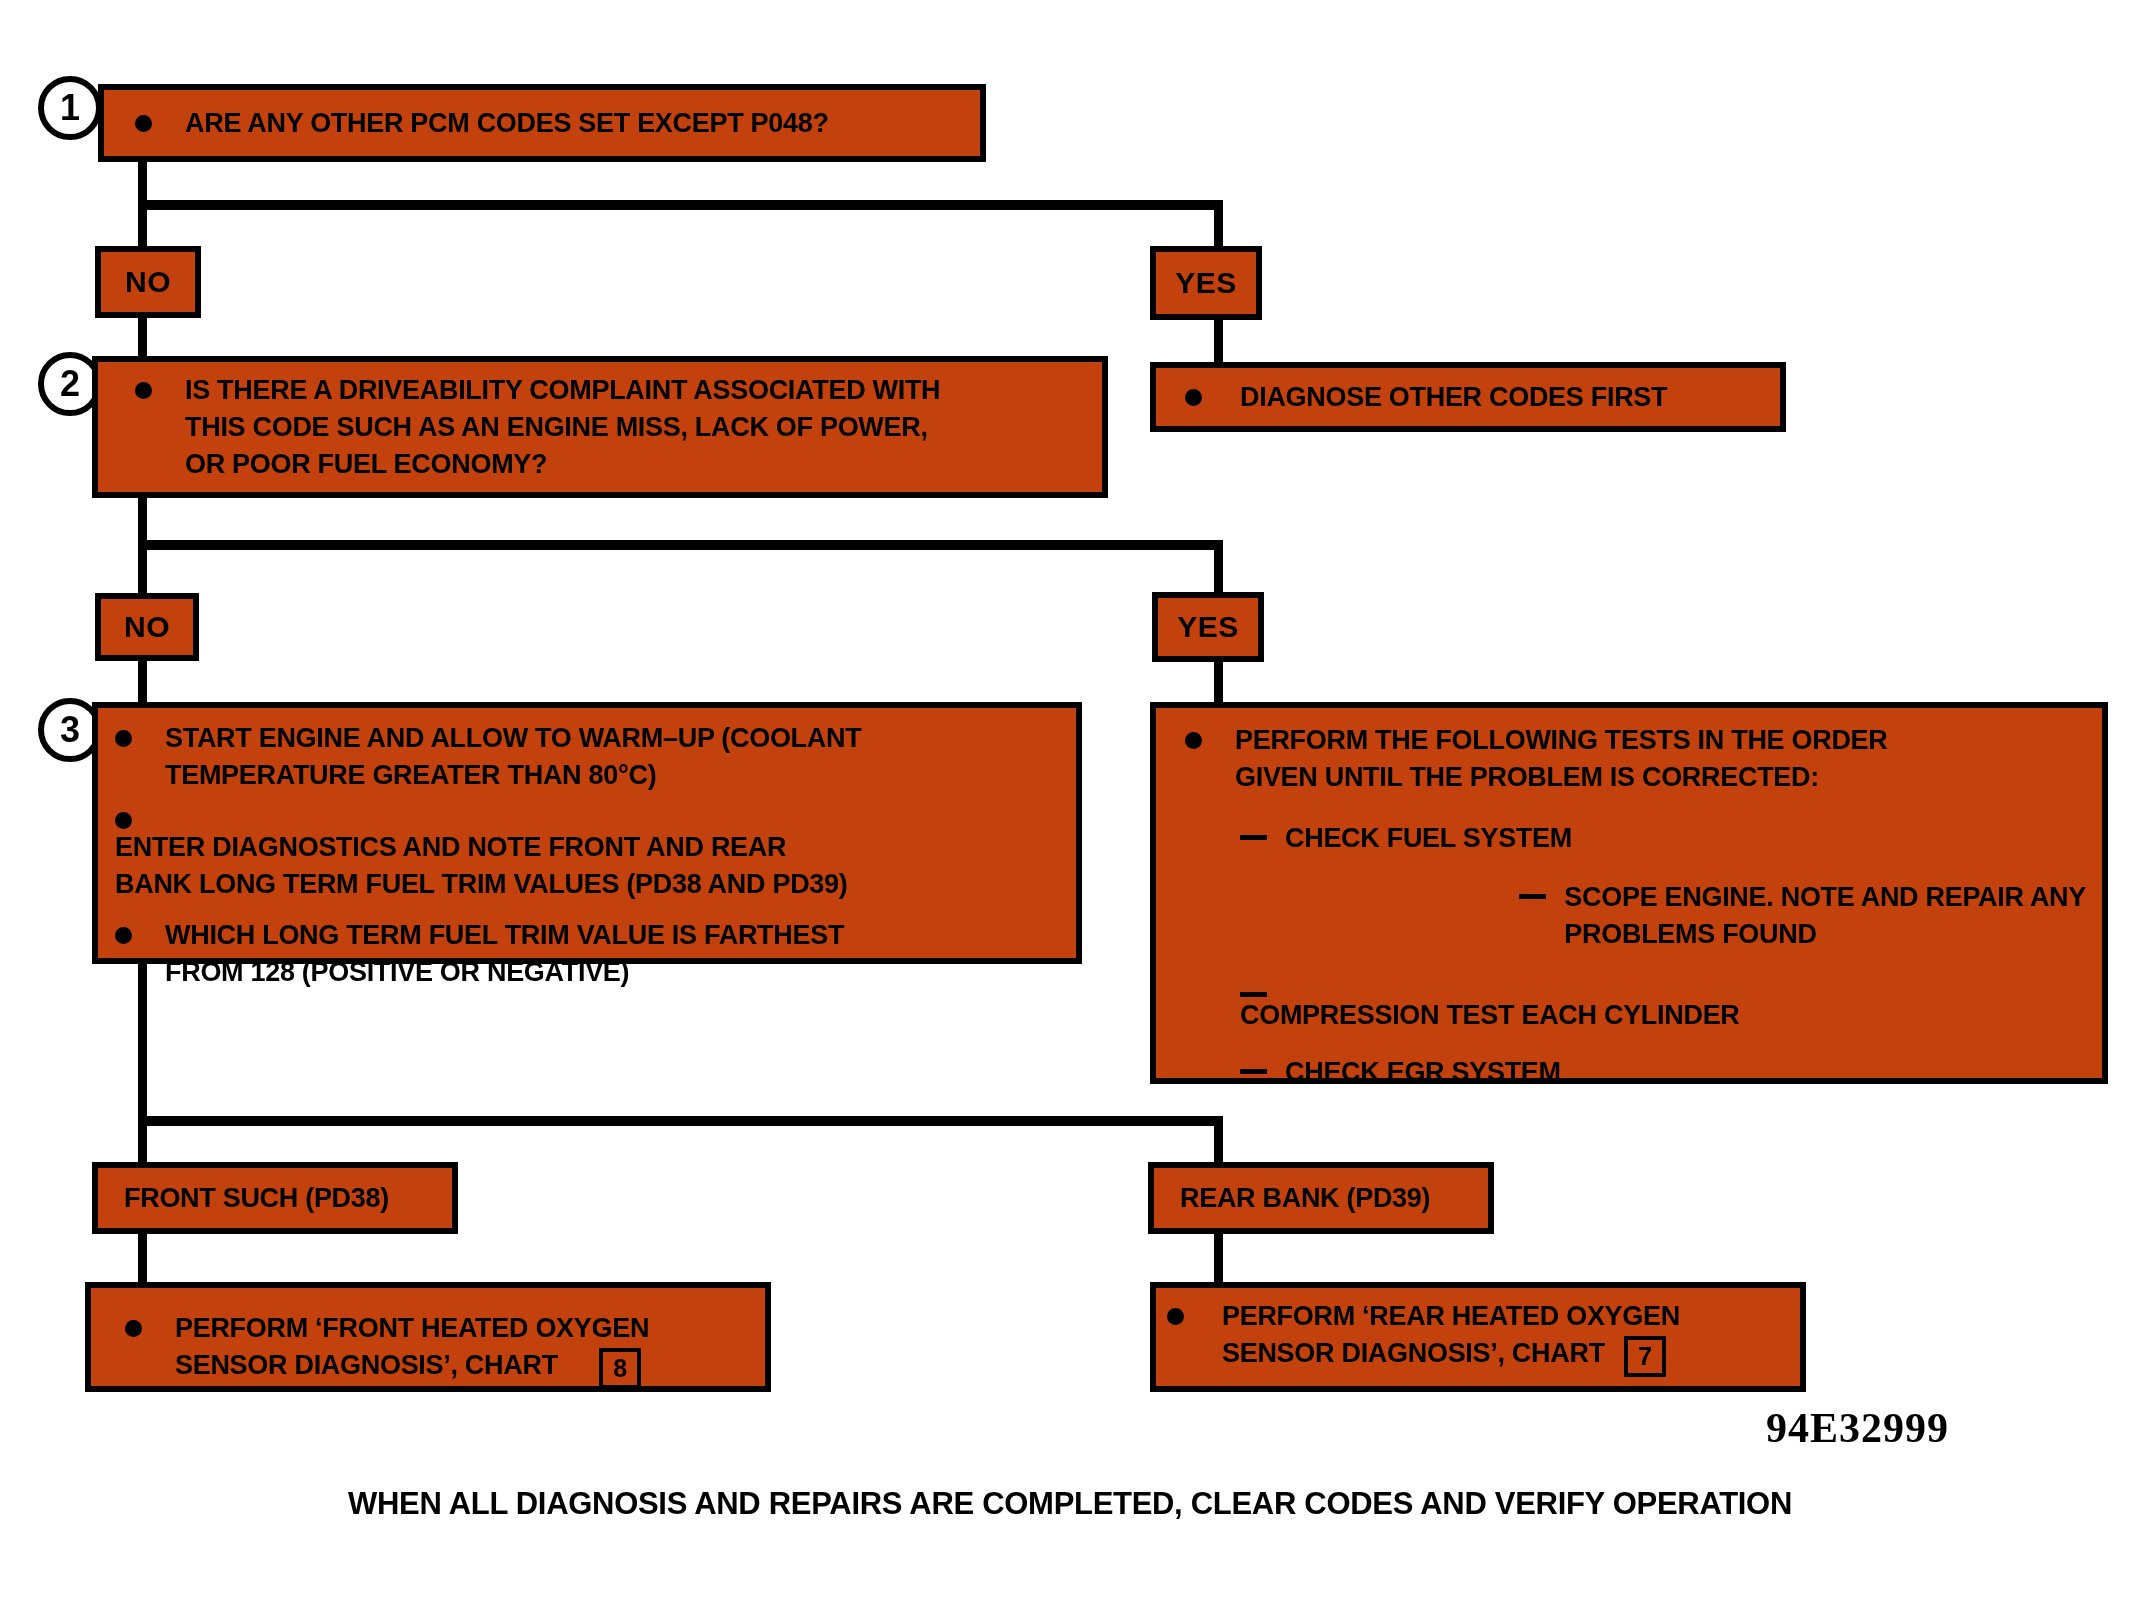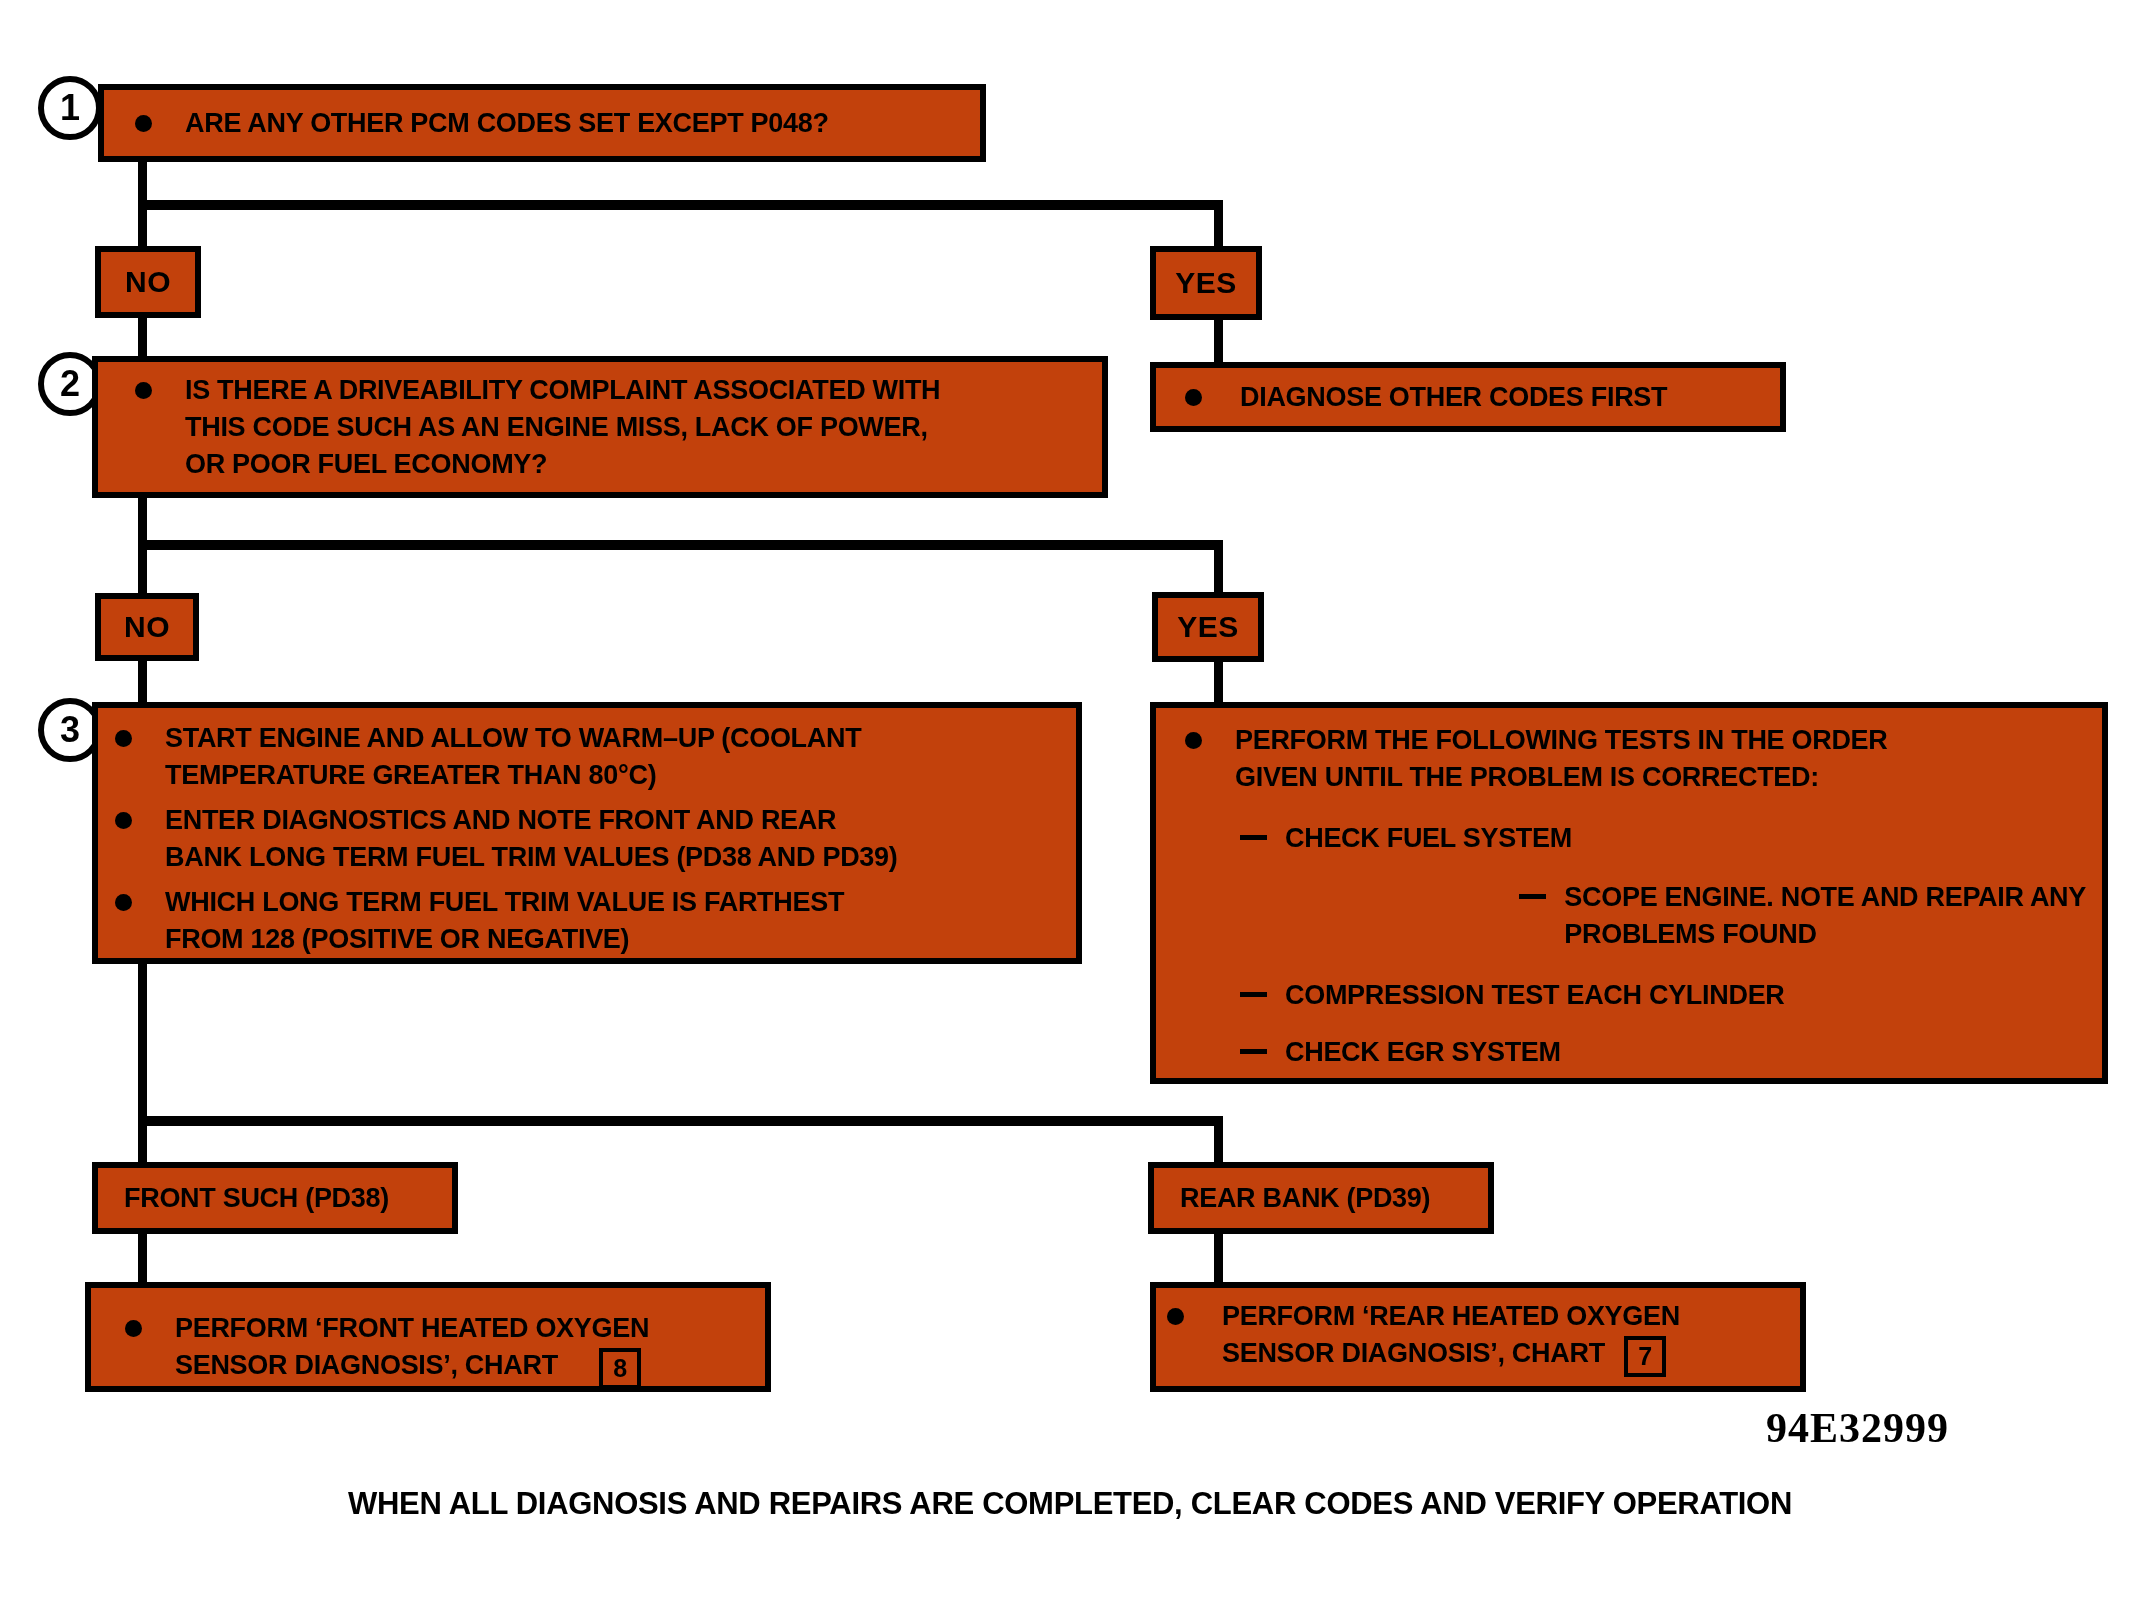--- a/index.html
+++ b/index.html
@@ -107,21 +107,21 @@
     <span>3</span>
   </div>
   <div class="box" style="left:92px;top:702px;width:990px;height:262px;padding:12px 14px 0 17px;flex-direction:column;">
     <div class="brow" style="margin-bottom:8px;">
       <span class="dot" style="margin:10px 33px 0 0;"></span>
       <div class="txt">
         <span class="line">START ENGINE AND ALLOW TO WARM–UP (COOLANT</span>
         <span class="line">TEMPERATURE GREATER THAN 80°C)</span>
       </div>
     </div>
-    <div class="brow" style="margin-bottom:8px;">
+    <div class="brow" style="margin-bottom:14px;flex-direction:column;">
       <span class="dot" style="margin:10px 33px 0 0;"></span>
       <div class="txt">
         <span class="line">ENTER DIAGNOSTICS AND NOTE FRONT AND REAR</span>
         <span class="line">BANK LONG TERM FUEL TRIM VALUES (PD38 AND PD39)</span>
       </div>
     </div>
     <div class="brow">
       <span class="dot" style="margin:10px 33px 0 0;"></span>
       <div class="txt">
         <span class="line">WHICH LONG TERM FUEL TRIM VALUE IS FARTHEST</span>
@@ -144,21 +144,21 @@
         <span class="line">CHECK FUEL SYSTEM</span>
       </div>
     </div>
     <div class="brow" style="margin:22px 0 0 55px;justify-content:flex-end;">
       <span class="dash" style="margin:15px 18px 0 0;"></span>
       <div class="txt">
         <span class="line">SCOPE ENGINE. NOTE AND REPAIR ANY</span>
         <span class="line">PROBLEMS FOUND</span>
       </div>
     </div>
-    <div class="brow" style="margin:24px 0 0 55px;">
+    <div class="brow" style="margin:24px 0 0 55px;flex-direction:column;">
       <span class="dash" style="margin:15px 18px 0 0;"></span>
       <div class="txt">
         <span class="line">COMPRESSION TEST EACH CYLINDER</span>
       </div>
     </div>
     <div class="brow" style="margin:20px 0 0 55px;">
       <span class="dash" style="margin:15px 18px 0 0;"></span>
       <div class="txt">
         <span class="line">CHECK EGR SYSTEM</span>
       </div>

